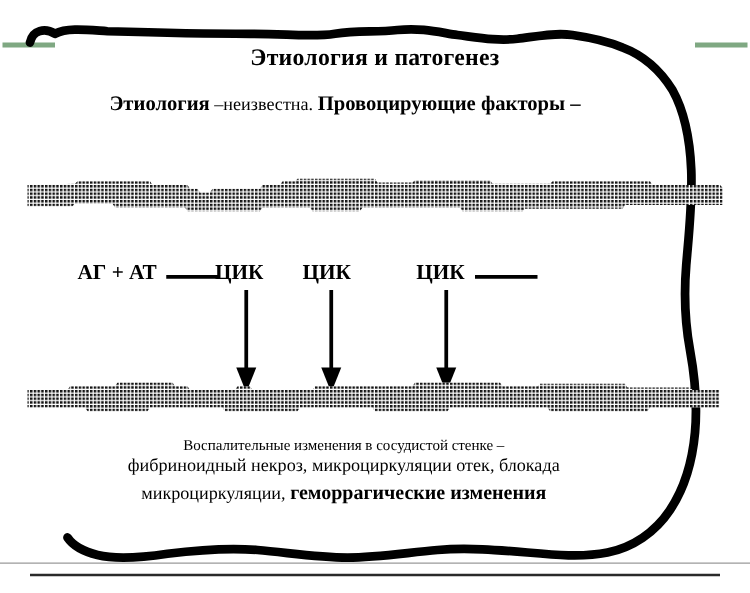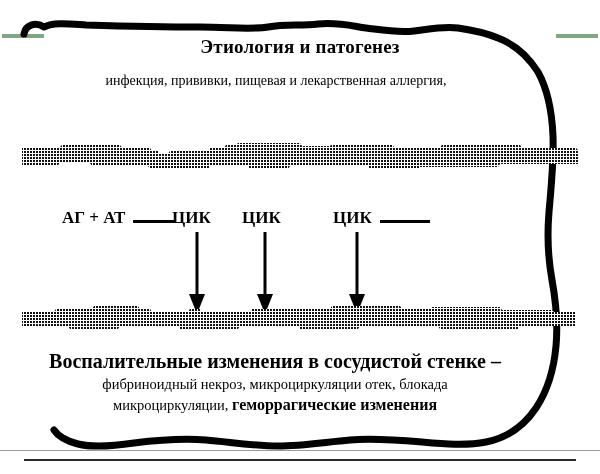--- a/index.html
+++ b/index.html
@@ -88,21 +88,21 @@
   .para-top .l3 { font-size: 14px; }
 
   .para-bottom {
     position: absolute;
     left: 32px; top: 348px;
     width: 486px;
     text-align: center;
     color: #000;
     line-height: 1.34;
   }
-  .para-bottom .l1 { font-size: 20px; font-weight: bold; }
+  .para-bottom .l1 { font-size: 12px; font-weight: normal; }
   .para-bottom .l2 { font-size: 14.5px; }
   .para-bottom .l3 { font-size: 14.5px; text-align: center; }
   .para-bottom .l3 .b { font-weight: bold; font-size: 16px; }
 
   
   .chain-row {
     position: absolute;
     left: 0; top: 208px;
     width: 600px;
     height: 26px;
@@ -170,21 +170,21 @@
              C 326 442, 302 446, 278 446
              C 254 446, 230 442, 206 440
              C 182 438, 158 440, 134 443
              C 114 446, 94 448, 78 444
              C 66 441, 58 436, 54 430" fill="none" stroke="#000000" stroke-width="7" stroke-linecap="round" stroke-linejoin="round"></path>
   </svg>
 
   <div class="title">Этиология и патогенез</div>
 
   <div class="para-top">
-    <div class="l2">инфекция, прививки, пищевая и лекарственная аллергия,</div>
+    <div class="l1"><span class="b">Этиология</span><span class="n"> –неизвестна. </span><span class="b">Провоцирующие факторы –</span></div>
   </div>
 
   <svg class="band-svg band-top" viewBox="0 0 600 32" preserveAspectRatio="none">
     <path d="M 22 6 L 60 5 L 62 3 L 120 3 L 122 6 L 150 6 L 152 9 L 158 9 L 160 12
              L 168 12 L 170 9 L 208 9 L 210 6 L 224 6 L 226 3 L 236 3 L 238 1
              L 300 1 L 302 4 L 330 4 L 332 2 L 392 2 L 394 5 L 440 5 L 442 3
              L 520 3 L 522 6 L 576 6 L 578 8
              L 578 22 L 500 22 L 498 25 L 420 25 L 418 27 L 370 27 L 368 24
              L 290 24 L 288 27 L 250 27 L 248 24 L 210 24 L 208 27 L 150 27
              L 148 24 L 92 24 L 90 21 L 60 21 L 58 23 L 22 23 Z" fill="url(#dither)"></path>

